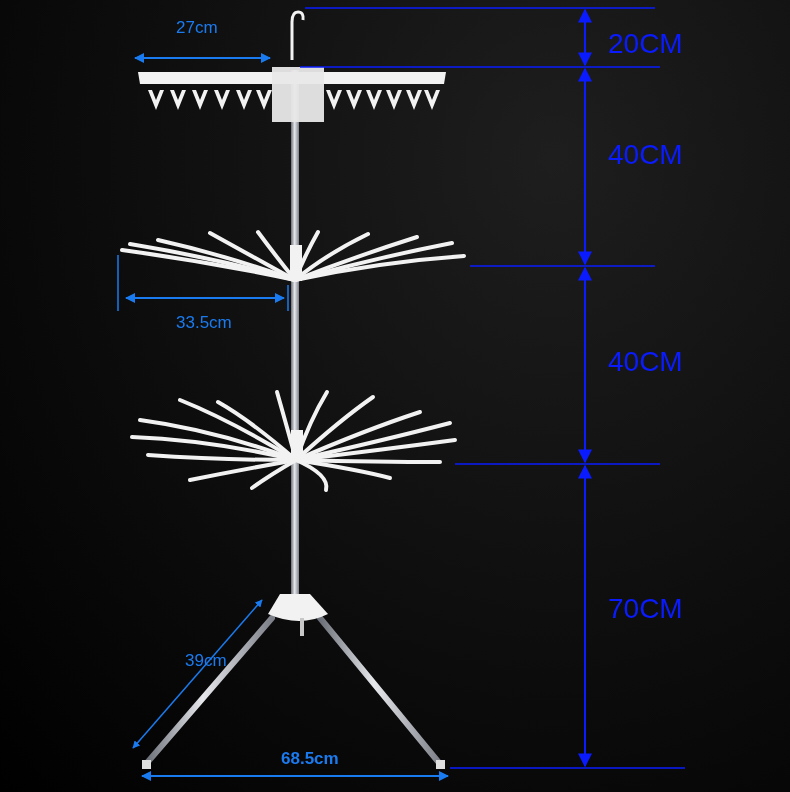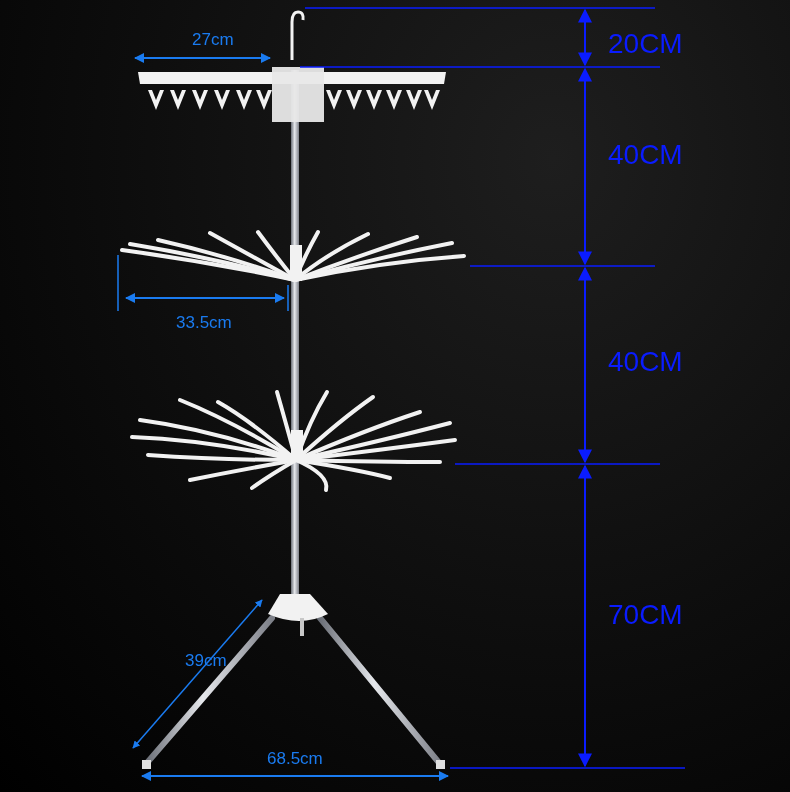--- a/index.html
+++ b/index.html
@@ -118,19 +118,19 @@
       <line x1="288" y1="285" x2="288" y2="311"></line>
       <line x1="126" y1="298" x2="284" y2="298" stroke-width="2" marker-start="url(#al)" marker-end="url(#al)"></line>
       <line x1="133" y1="748" x2="262" y2="600" stroke-width="1.5" marker-start="url(#al)" marker-end="url(#al)"></line>
       <line x1="142" y1="776" x2="448" y2="776" stroke-width="2" marker-start="url(#al)" marker-end="url(#al)"></line>
     </g>
   </svg>
 
   <div class="lbl lbl-v" style="left:608px;top:28px;">20CM</div>
   <div class="lbl lbl-v" style="left:608px;top:139px;">40CM</div>
   <div class="lbl lbl-v" style="left:608px;top:346px;">40CM</div>
-  <div class="lbl lbl-v" style="left:608px;top:593px;margin-top:6px;">70CM</div>
+  <div class="lbl lbl-v" style="left:608px;top:593px;">70CM</div>
 
-  <div class="lbl lbl-h" style="left:176px;top:30px;margin-left:16px;">27cm</div>
+  <div class="lbl lbl-h" style="left:176px;top:18px;">27cm</div>
   <div class="lbl lbl-h" style="left:176px;top:313px;">33.5cm</div>
   <div class="lbl lbl-h" style="left:145px;top:651px;margin-left:40px;">39cm</div>
-  <div class="lbl lbl-h" style="left:267px;top:749px;">68.5cm</div>
+  <div class="lbl lbl-h" style="left:281px;top:749px;font-weight:bold;">68.5cm</div>
 </div>
 
 </body></html>

